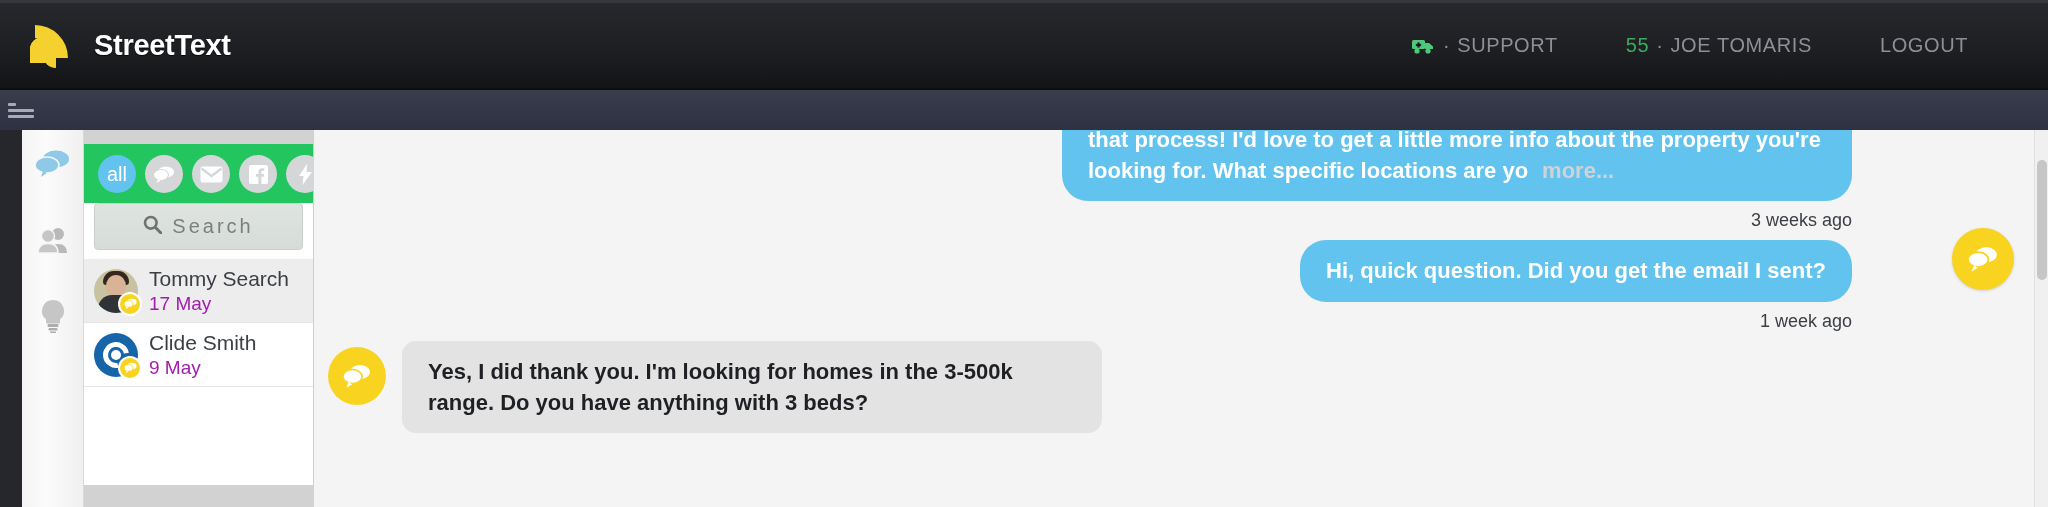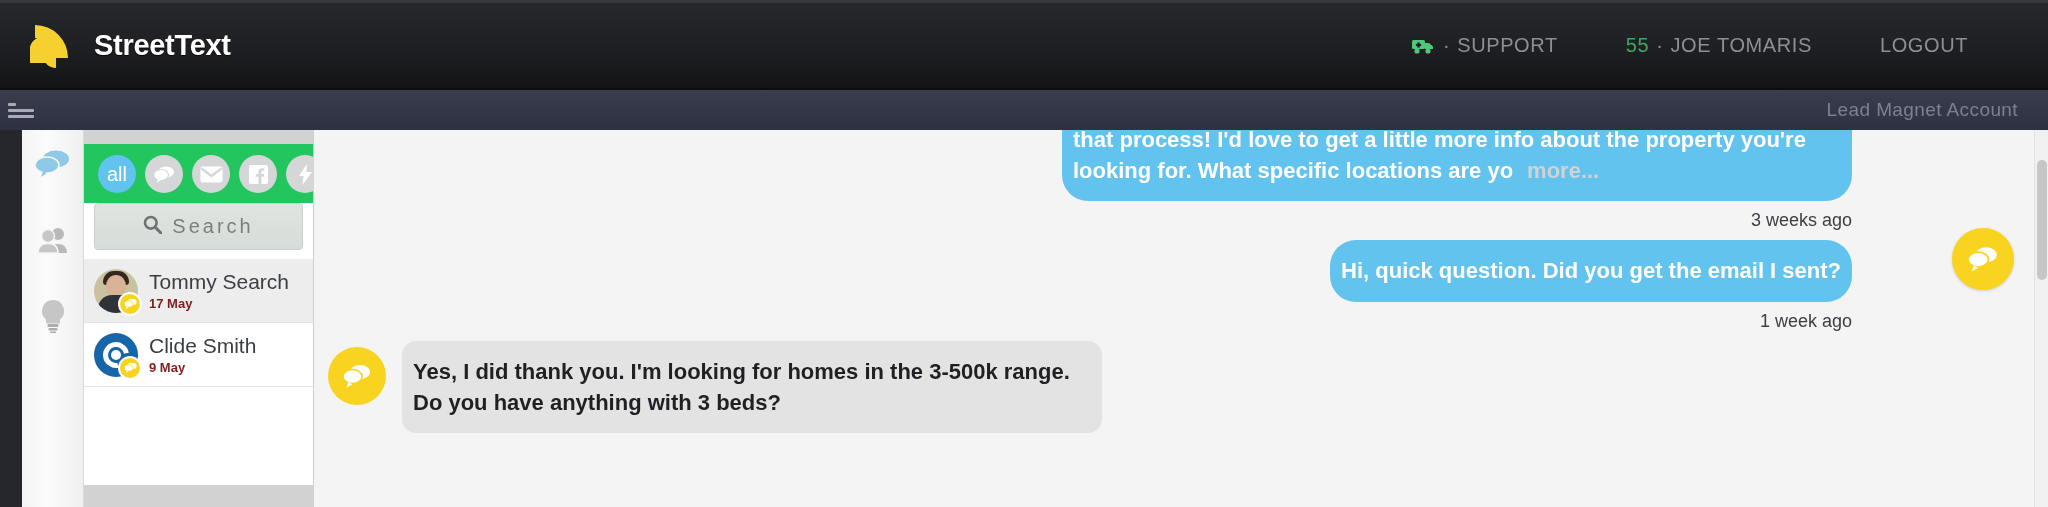--- a/index.html
+++ b/index.html
@@ -135,37 +135,37 @@
   }
   .badge-chat {
     position: absolute; right: -4px; bottom: -3px;
     width: 24px; height: 24px; border-radius: 50%;
     background: #f8d420; border: 2px solid #fff;
     display: flex; align-items: center; justify-content: center;
   }
   .cmeta { min-width: 0; }
   .cname { font-size: 21px; color: #3a3f45; white-space: nowrap;
            overflow: hidden; text-overflow: clip; }
-  .cdate { font-size: 13px; color: #7f1d1d; margin-top: 2px; font-weight: bold; }
+  .cdate { font-size: 19px; color: #a21caf; margin-top: 2px; }
   .list-bottomstrip {
     position:absolute; left:0; bottom:0; width:230px; height:22px;
     background:#d2d2d2;
   }
 
   
   .chatpane {
     position: absolute; left: 314px; top: 0; right: 0; height: 377px;
     background: #f4f4f4; overflow: hidden;
   }
   .chat-scroll { position:absolute; inset:0; padding: 0 60px 0 0; }
   .msgrow { display: flex; align-items: flex-start; }
   .msgrow.out { justify-content: flex-end; padding-right: 136px; }
   .msgrow.in  { justify-content: flex-start; padding-left: 14px; gap: 16px; }
   .bubble {
-    border-radius: 26px; padding: 15px 11px;
+    border-radius: 26px; padding: 15px 26px;
     font-size: 22px; font-weight: bold; line-height: 1.42;
   }
   .bubble.out { background: #62c3ef; color: #ffffff; max-width: 790px; }
   .bubble.in  { background: #e3e3e3; color: #1e2024; max-width: 700px;
                 border-radius: 14px; }
   .bubble.clipped { border-radius: 0 0 26px 26px; padding-top: 0; margin-top: -6px; }
   .more-link { color: #cfd3d6; font-weight: bold; margin-left: 14px; }
   .tstamp { font-size: 18px; color: #3c4046; text-align: right;
             padding: 9px 136px 9px 0; }
   .in-ico {
@@ -233,21 +233,20 @@
       <a class="nav-link">LOGOUT</a>
     </div>
   </div>
 
   <div class="subbar">
     <div class="hamburger">
       <i></i>
         <i></i>
         <i></i>
     </div>
-    <div class="account-name">Lead Magnet Account</div>
   </div>
 
   <div class="workspace">
 
     <div class="railstrip"></div>
 
     <div class="iconrail">
       <div class="rail-ico">
         <svg width="36" height="28" viewBox="0 0 36 28">
           <ellipse cx="21" cy="9" rx="13" ry="8.5" fill="#8fc9e8"></ellipse>

